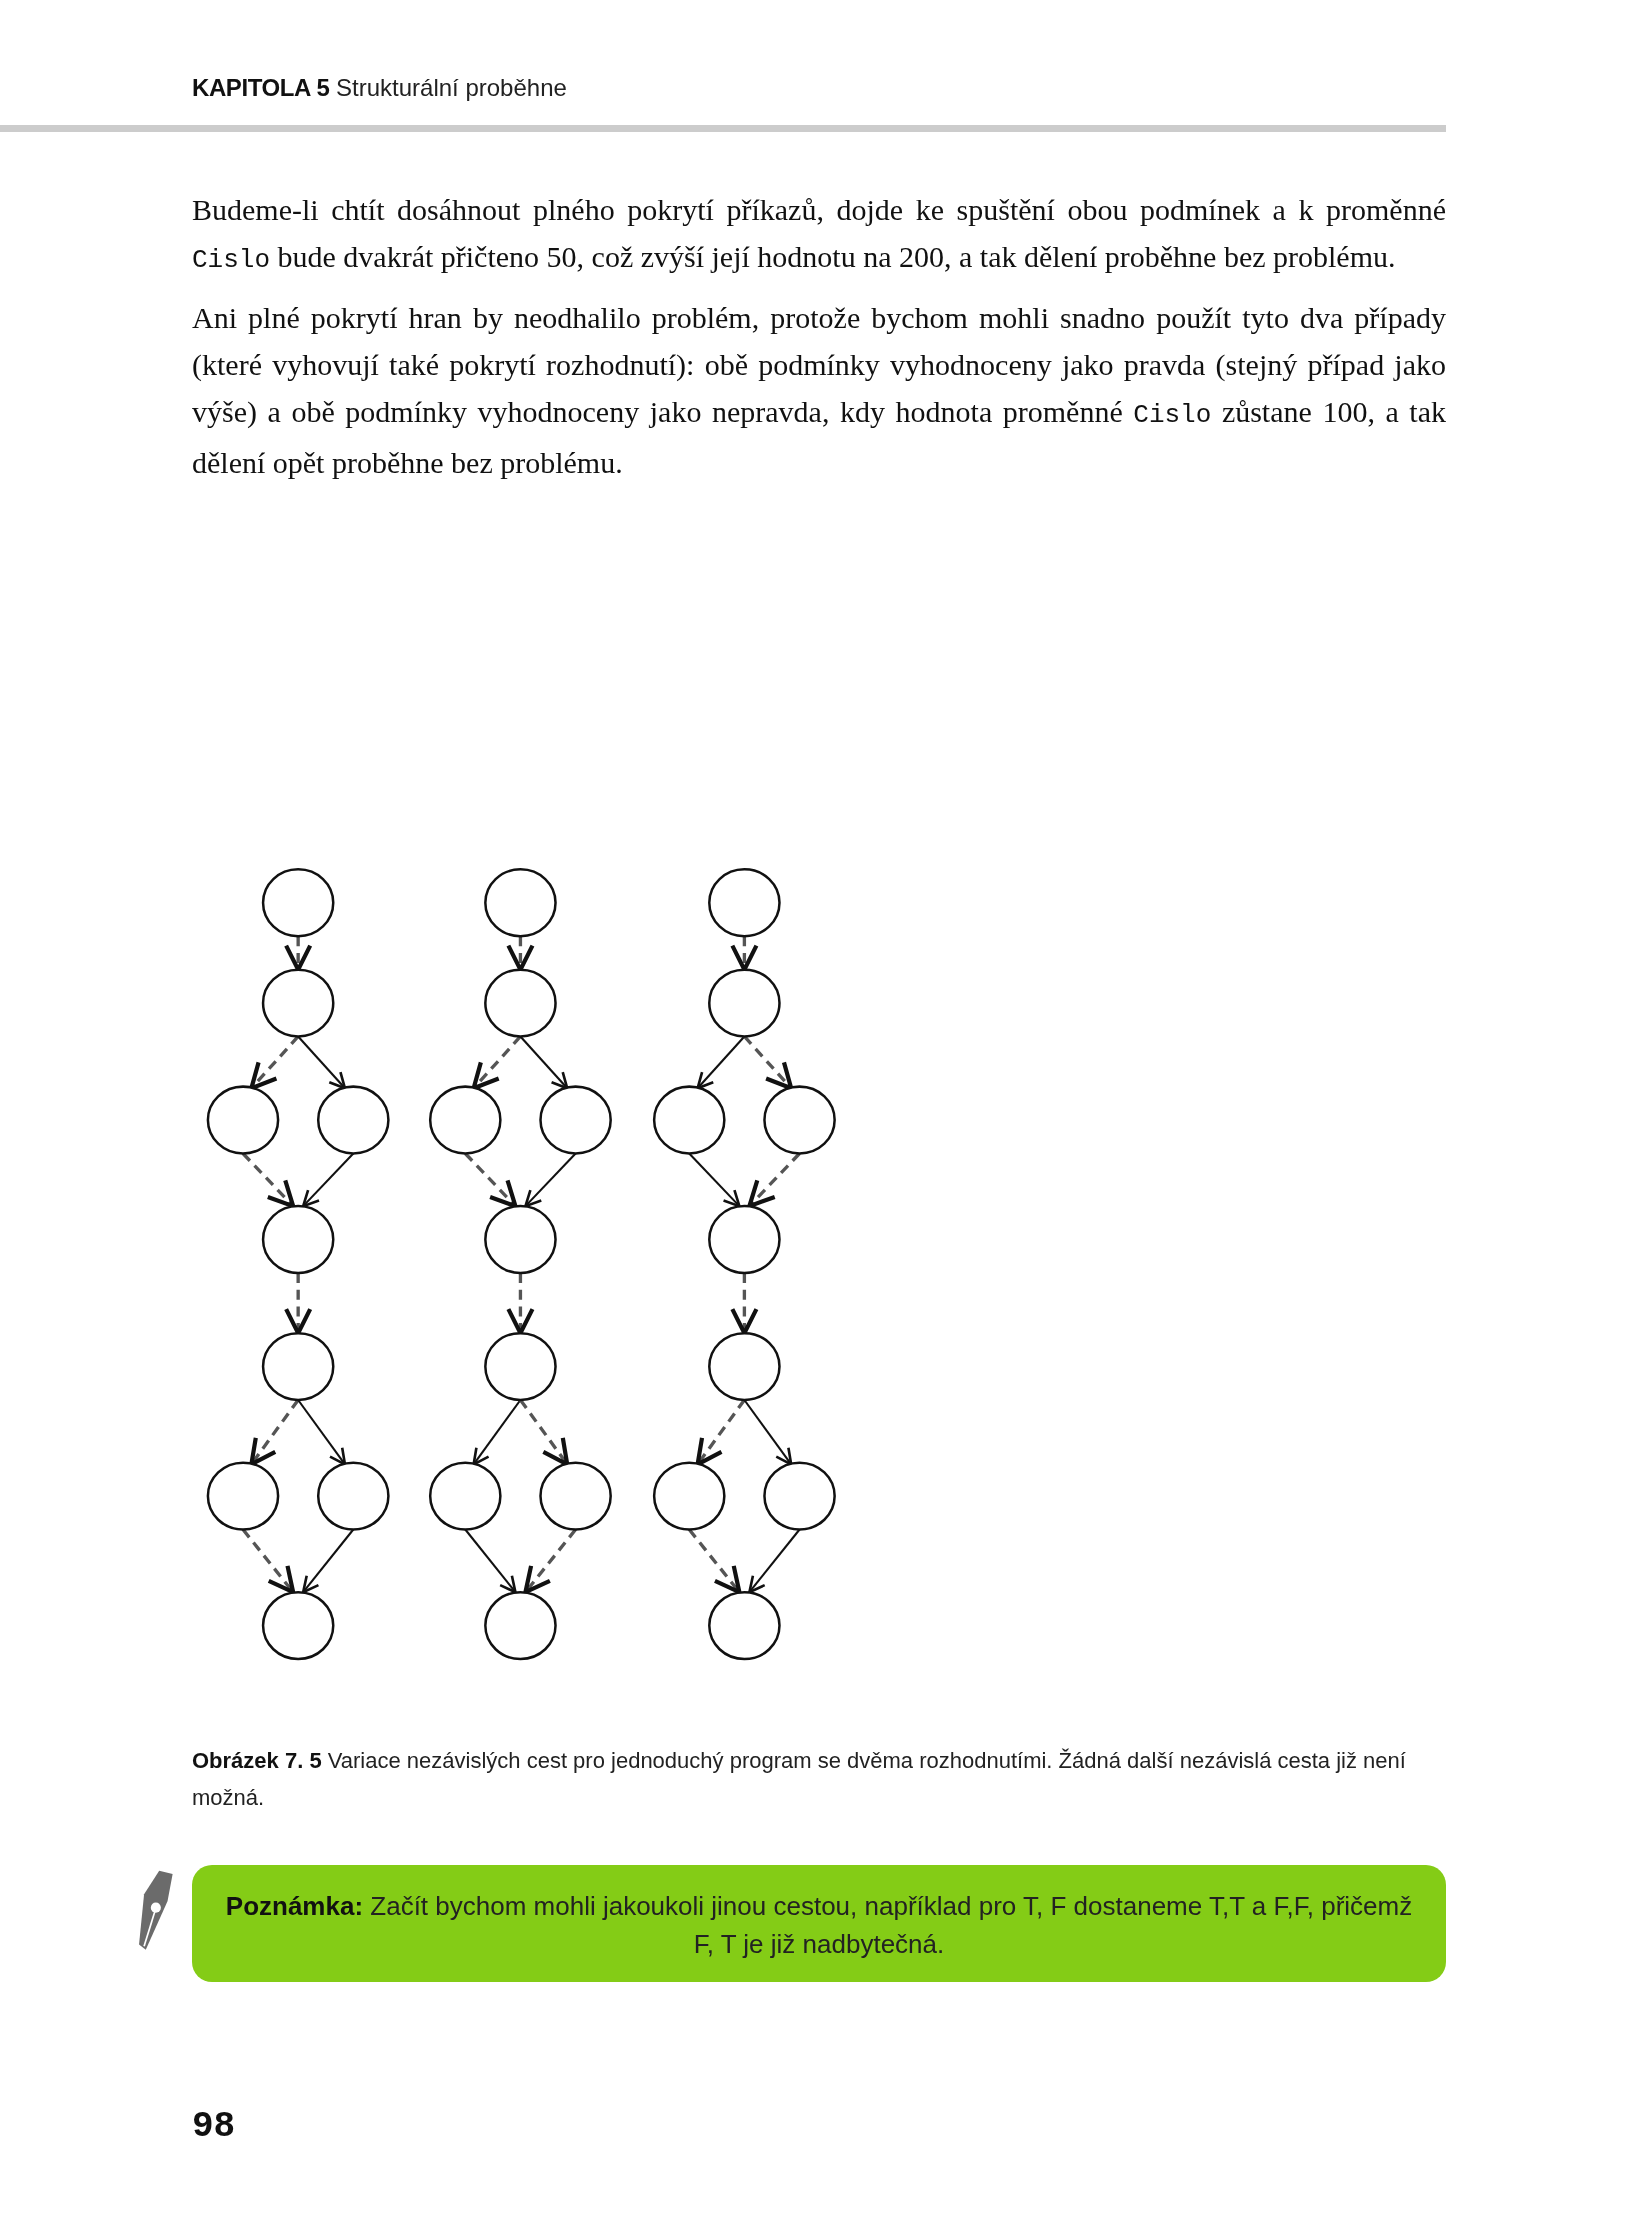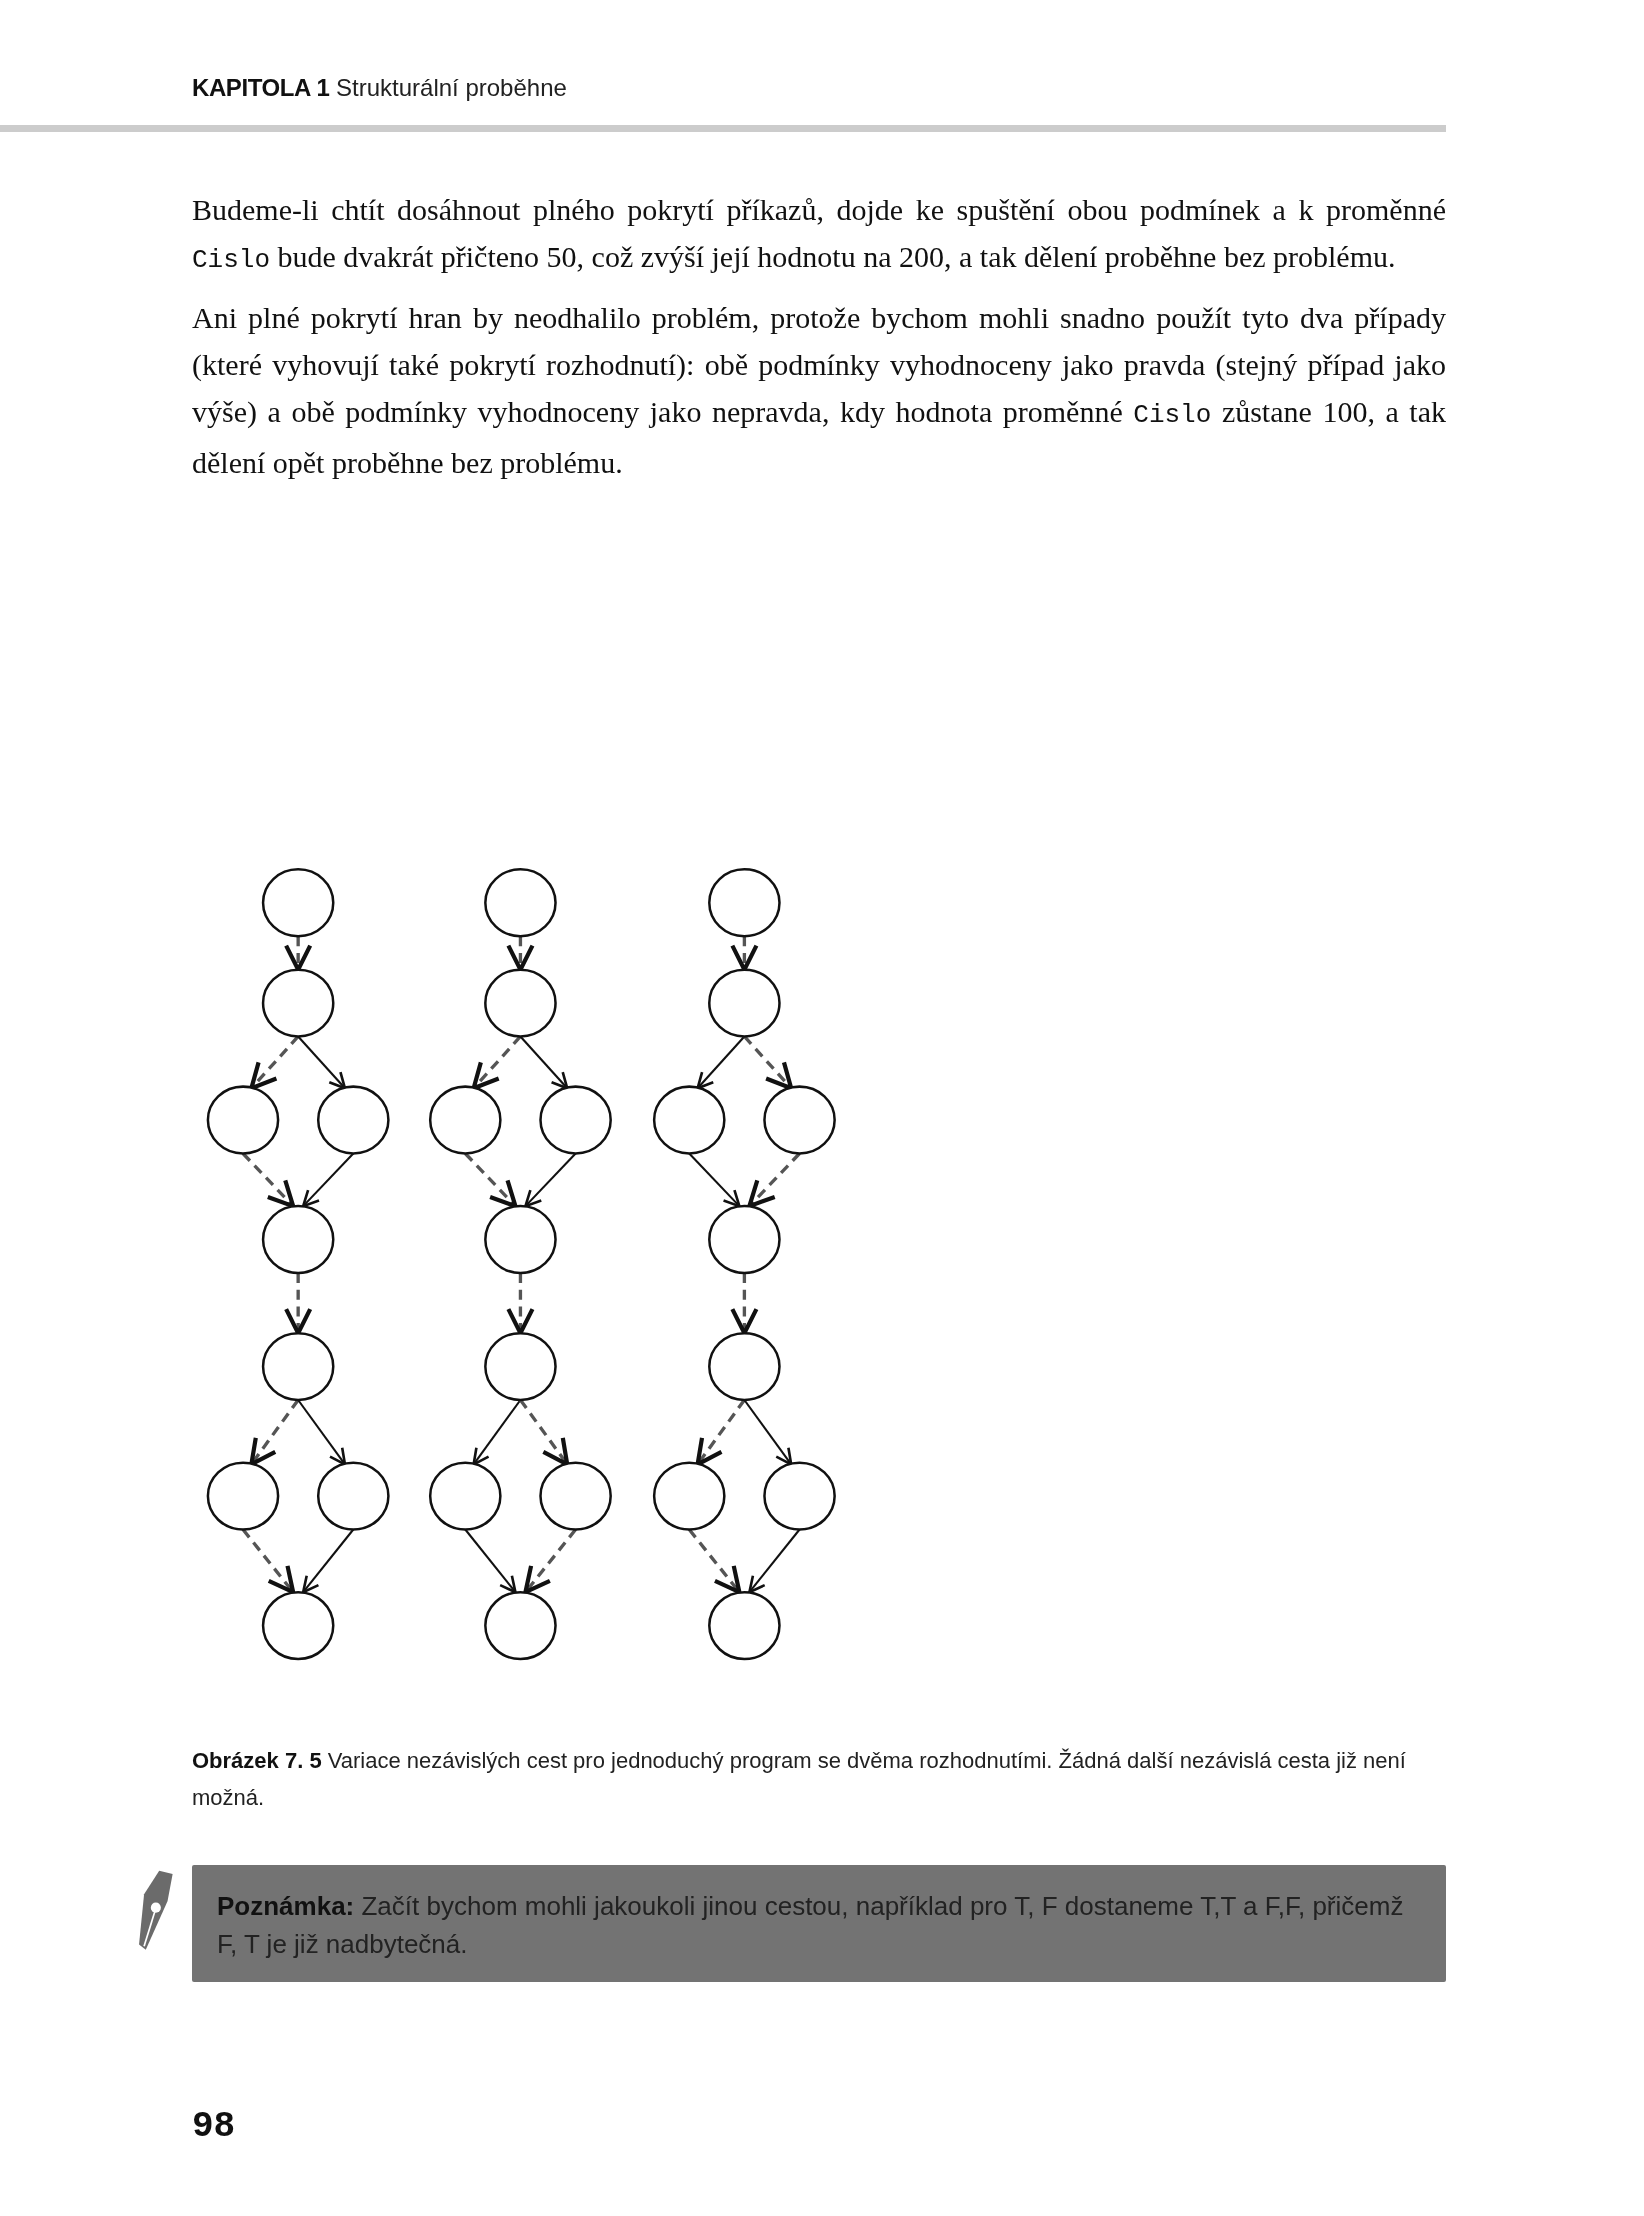--- a/index.html
+++ b/index.html
@@ -7,30 +7,30 @@
   .header { position: absolute; left: 192px; top: 74px; font-family: "Liberation Sans", sans-serif; font-size: 24px; color: #111; }
   .header .chap { font-weight: bold; letter-spacing: -0.4px; }
   .header .title { font-weight: normal; margin-left: 6.7px; color: #222; }
   .rule { position: absolute; left: 0; top: 125px; width: 1446px; height: 6.7px; background: #cccccc; }
   .body-text { position: absolute; left: 192px; width: 1254px; font-family: "Liberation Serif", serif; font-size: 30px; line-height: 47px; text-align: justify; color: #111; }
   .body-text p { margin: 0 0 10px 0; }
   .mono { font-family: "Liberation Mono", monospace; font-size: 26px; margin-top: 20px; }
   .figure { position: absolute; left: 192px; top: 861px; width: 702px; height: 844px; }
   .caption { position: absolute; left: 192px; top: 1742px; width: 1254px; font-family: "Liberation Sans", sans-serif; font-size: 22px; line-height: 37px; color: #222; }
   .caption .fig-label { font-weight: bold; color: #111; }
-  .note { position: absolute; left: 192px; top: 1865px; width: 1254px; height: 117px; background: #737373; border-radius: 2px; box-sizing: border-box; padding: 22px 25px; font-family: "Liberation Sans", sans-serif; font-size: 26px; line-height: 38px; color: #222; }
+  .note { position: absolute; left: 192px; top: 1865px; width: 1254px; height: 117px; background: #84cc16; border-radius: 20px; box-sizing: border-box; padding: 22px 25px; font-family: "Liberation Sans", sans-serif; font-size: 26px; line-height: 38px; color: #222; text-align: center; }
   .note .note-label { font-weight: bold; color: #111; }
   .note-icon { position: absolute; left: 134px; top: 1869px; width: 42px; height: 84px; }
   .page-number { position: absolute; left: 192px; top: 2106px; font-family: Liberation Mono, monospace; font-weight: bold; font-size: 36px; color: #111; }
 </style>
 </head>
 <body>
 
 <div class="header">
-  <span class="chap">KAPITOLA 1</span><span class="title">Strukturální proběhne</span>
+  <span class="chap">KAPITOLA 5</span><span class="title">Strukturální proběhne</span>
 </div>
 <div class="rule"></div>
 
 <div class="body-text" style="top:186px;">
   <p><span>Budeme-li chtít dosáhnout plného pokrytí příkazů, dojde ke spuštění obou podmínek a k proměnné </span><span class="mono">Cislo</span><span> bude dvakrát přičteno 50, což zvýší její hodnotu na 200, a tak dělení proběhne bez problému.</span></p>
   <p><span>Ani plné pokrytí hran by neodhalilo problém, protože bychom mohli snadno použít tyto dva případy (které vyhovují také pokrytí rozhodnutí): obě podmínky vyhodnoceny jako pravda (stejný případ jako výše) a obě podmínky vyhodnoceny jako nepravda, kdy hodnota proměnné </span><span class="mono">Cislo</span><span> zůstane 100, a tak dělení opět proběhne bez problému.</span></p>
 </div>
 
 <div class="figure">
   <svg id="fig-svg" width="702" height="844" viewBox="0 0 840 1010" xmlns="http://www.w3.org/2000/svg">

